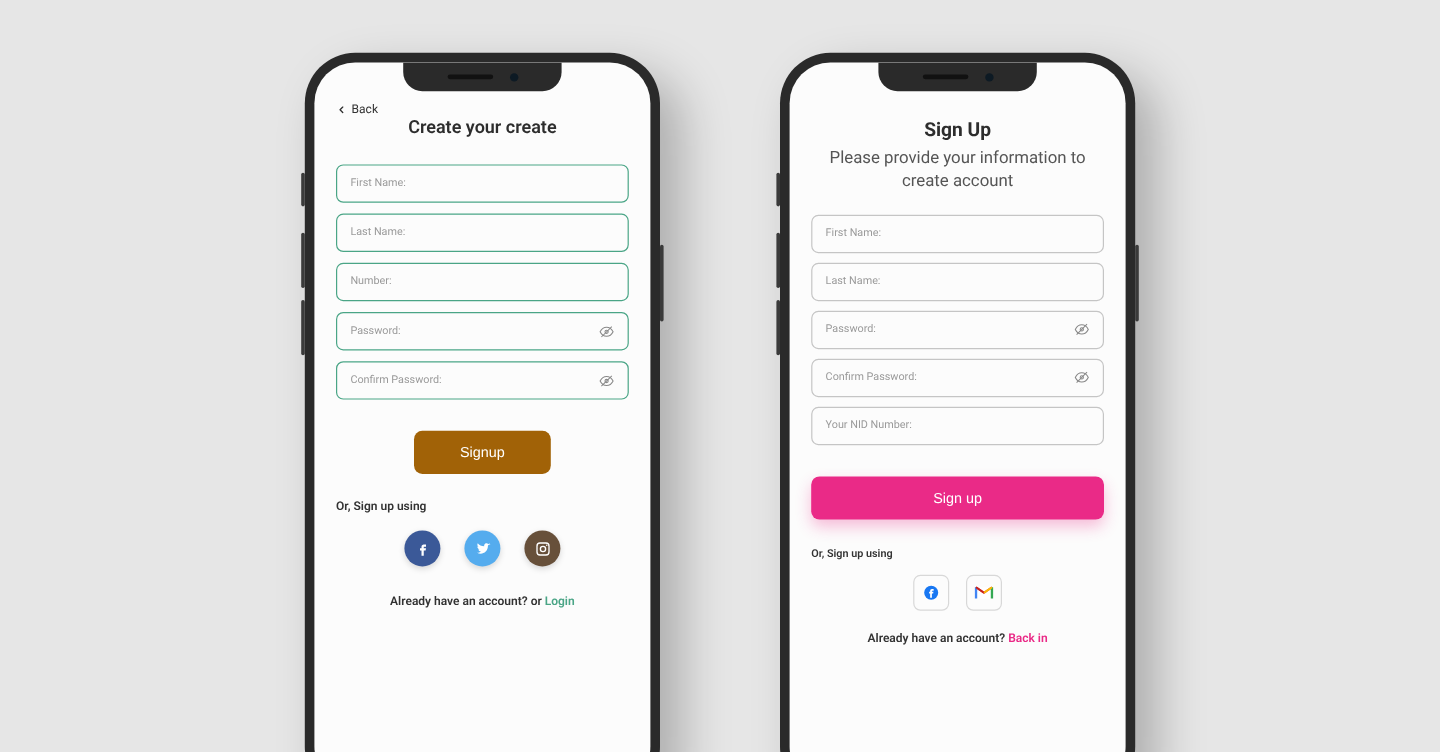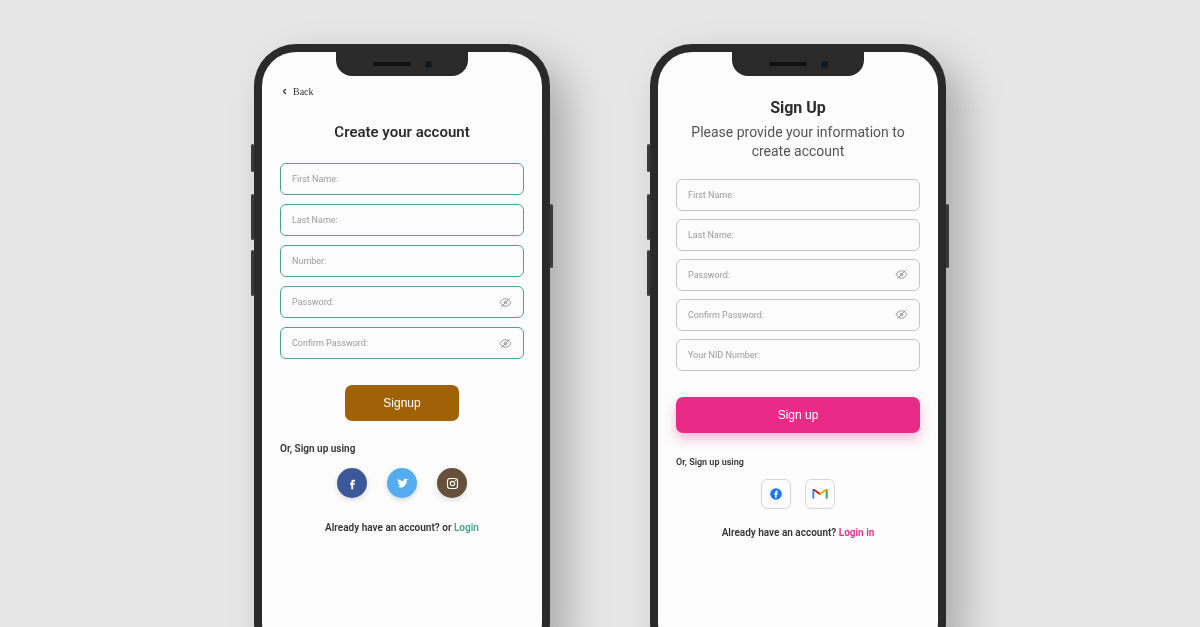--- a/index.html
+++ b/index.html
@@ -73,22 +73,20 @@
     height: 100%;
     overflow: hidden;
   }
   .back {
     display: flex;
     align-items: center;
     gap: 4px;
     font-size: 10px;
     color: #333;
     cursor: pointer;
-    margin-bottom: 26px;
-    font-family: Liberation Serif, serif;
   }
   .back svg { width:9px; height:9px; }
   .title {
     text-align: center;
     font-size: 15px;
     font-weight: 600;
     color: #2d2d2d;
   }
   .subtitle {
     text-align: center;
@@ -207,21 +205,21 @@
       <div class="speaker"></div>
         <div class="cam"></div>
     </div>
     <div class="screen">
       <div class="back">
         <svg viewBox="0 0 24 24">
             <path d="M15 18l-6-6 6-6" fill="none" stroke="#333" stroke-width="3" stroke-linecap="round" stroke-linejoin="round"></path>
           </svg>
         <span>Back</span>
       </div>
-      <div class="title">Create your account</div>
+      <div class="title">Create your create</div>
       <div class="form">
         <div class="field green-border">
           <span class="field-label">First Name:</span>
         </div>
         <div class="field green-border">
           <span class="field-label">Last Name:</span>
         </div>
         <div class="field green-border">
           <span class="field-label">Number:</span>
         </div>
@@ -334,17 +332,17 @@
               <path d="M2 2h20v14H2z" fill="#fff"></path>
               <path d="M2 2l10 7L22 2" fill="none" stroke="#ea4335" stroke-width="2.5"></path>
               <path d="M2 2v14" stroke="#4285f4" stroke-width="3"></path>
               <path d="M22 2v14" stroke="#34a853" stroke-width="3"></path>
               <path d="M2 2l10 7" stroke="#c5221f" stroke-width="2.5"></path>
               <path d="M22 2l-10 7" stroke="#fbbc04" stroke-width="2.5"></path>
             </svg>
         </div>
       </div>
       <div class="footer-line" style="margin-top:18px">
-        <span>Already have an account? </span><span class="link-pink">Login in</span>
+        <span>Already have an account? </span><span class="link-pink">Back in</span>
       </div>
     </div>
   </div>
 </div>
 
 </body></html>

